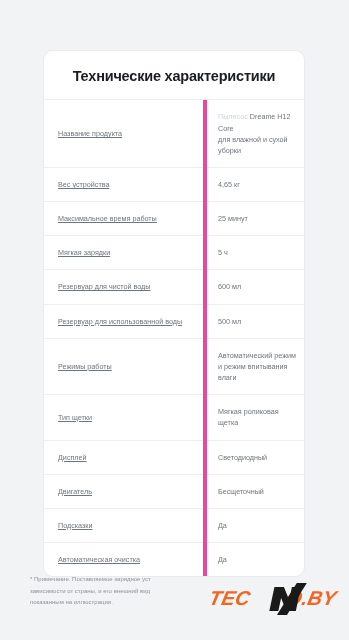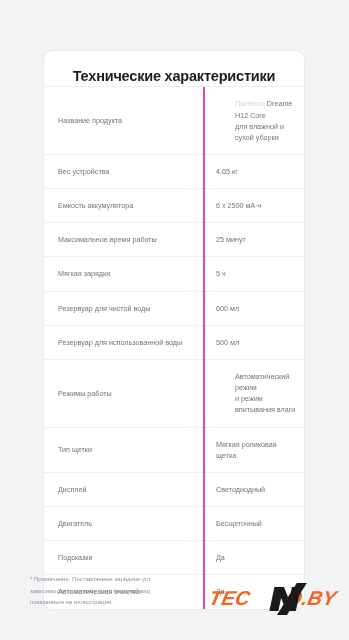--- a/index.html
+++ b/index.html
@@ -34,21 +34,21 @@
     box-sizing: border-box;
     overflow: hidden;
   }
 
   .card-title {
     font-size: 14.5px;
     font-weight: bold;
     color: #1b1d20;
     text-align: center;
     letter-spacing: -0.2px;
-    padding: 17px 8px 1px 8px;
+    padding: 17px 8px 14px 8px;
     border-bottom: 1px solid #eceef0;
     line-height: 1.2;
   }
 
   .spec-table {
     width: 100%;
     border-collapse: collapse;
     table-layout: fixed;
   }
 
@@ -66,34 +66,34 @@
     line-height: 1.55;
     vertical-align: middle;
     padding: 11px 6px 11px 0;
     font-weight: normal;
     text-align: left;
   }
 
   .spec-label {
     width: 139px;
     padding-left: 14px;
-    border-right: 2px solid #ec4899;
+    border-right: 4px solid #ec4899;
+    text-decoration: underline;
   }
 
   .spec-value {
     padding-left: 11px;
   }
 
   .spec-value .faded {
     color: #ced3d8;
   }
 
   .vline {
     display: block;
-    margin-left: 19px;
   }
 
   
   .footnote {
     position: absolute;
     left: 30px;
     top: 574px;
     width: 200px;
     font-size: 6px;
     line-height: 1.95;
@@ -139,24 +139,20 @@
             <span class="vline">для влажной и сухой уборки</span>
           </td>
         </tr>
 
 
         <tr class="spec-row">
           <td class="spec-label">Вес устройства</td>
           <td class="spec-value">4,65 кг</td>
         </tr>
 
-        <tr class="spec-row">
-          <td class="spec-label">Емкость аккумулятора</td>
-          <td class="spec-value">6 x 2500 мА·ч</td>
-        </tr>
 
         <tr class="spec-row">
           <td class="spec-label">Максимальное время работы</td>
           <td class="spec-value">25 минут</td>
         </tr>
 
         <tr class="spec-row">
           <td class="spec-label">Мягкая зарядки</td>
           <td class="spec-value">5 ч</td>
         </tr>

